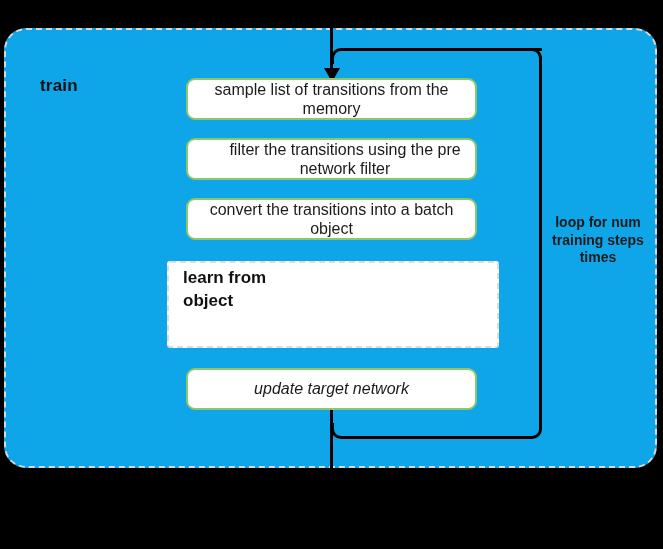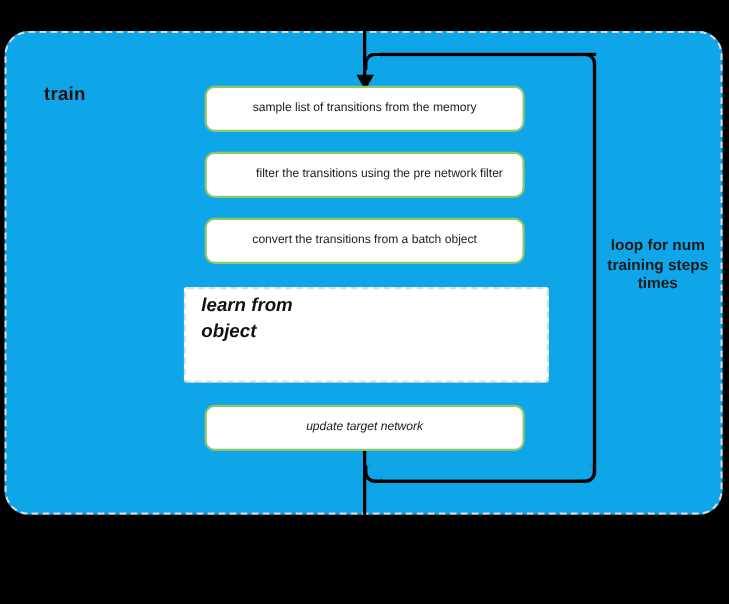--- a/index.html
+++ b/index.html
@@ -46,42 +46,41 @@
     height: 42px;
     box-sizing: border-box;
     background: #ffffff;
     border: 2.5px solid #8cc76a;
     border-radius: 9px;
     display: flex;
     align-items: center;
     justify-content: center;
   }
   .step-box .step-label {
-    font-size: 11px;
+    font-size: 16px;
     color: #1b1b1b;
     line-height: 1.2;
-    text-align: left;
+    text-align: center;
   }
   #step-sample   { top: 78px; }
   #step-filter   { top: 138px; padding-left: 27px; }
   #step-convert  { top: 198px; }
   #step-update   { top: 368px; font-style: italic; }
 
   
   #learn-block {
     position: absolute;
     left: 167px;
     top: 261px;
     width: 332px;
     height: 87px;
     box-sizing: border-box;
     background: #ffffff;
     border: 2px dashed #dcdcdc;
     border-radius: 3px;
-    font-style: italic;
   }
   #learn-block-title {
     position: absolute;
     left: 14px;
     top: 4px;
     font-size: 17px;
     font-weight: bold;
     color: #111111;
     line-height: 1.35;
     width: 140px;
@@ -226,21 +225,21 @@
 
 <div class="step-box" id="step-sample">
   <span class="step-label">sample list of transitions from the memory</span>
 </div>
 
 <div class="step-box" id="step-filter">
   <span class="step-label">filter the transitions using the pre network filter</span>
 </div>
 
 <div class="step-box" id="step-convert">
-  <span class="step-label">convert the transitions from a batch object</span>
+  <span class="step-label">convert the transitions into a batch object</span>
 </div>
 
 <div id="learn-block">
   <div id="learn-block-title">
     <span>learn from</span><br>
     <span>object</span>
   </div>
 </div>
 
 <div class="step-box" id="step-update">

